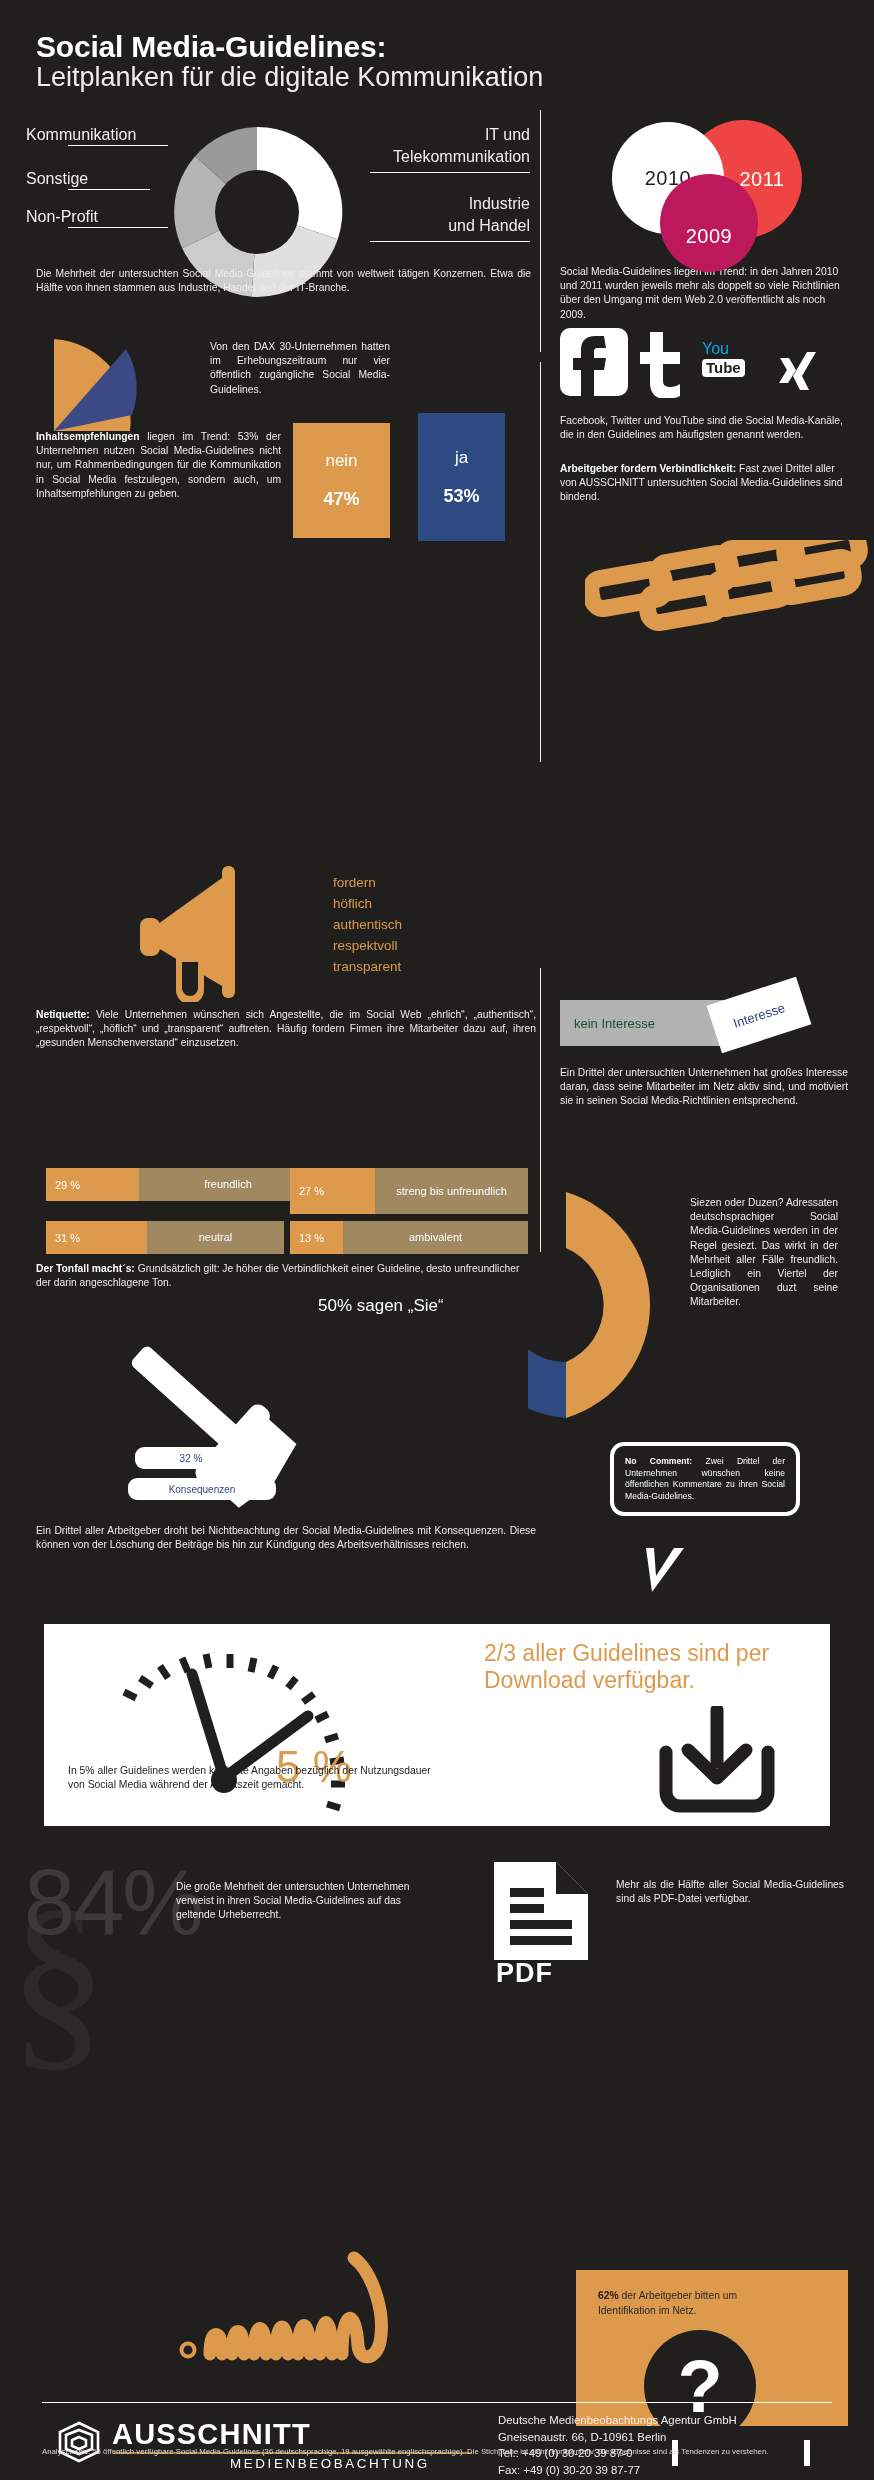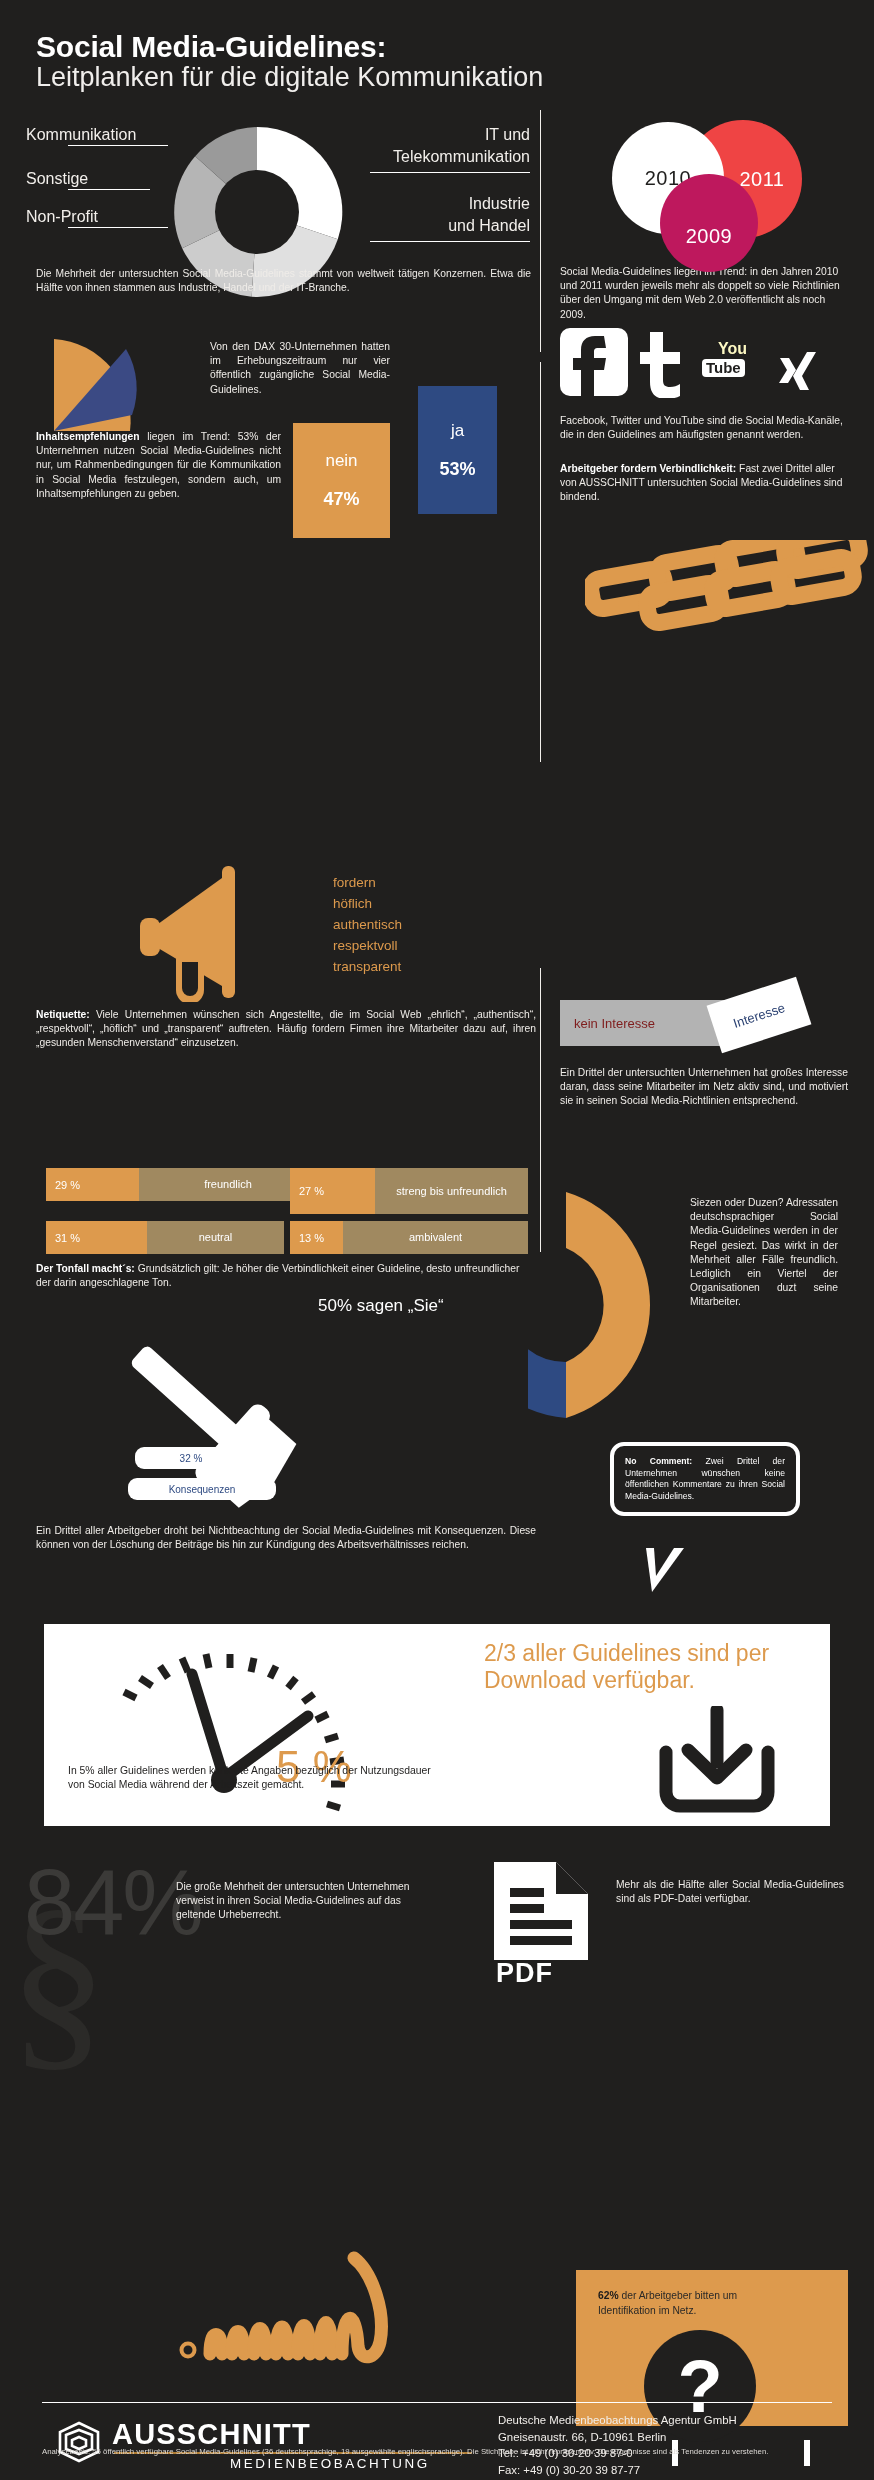--- a/index.html
+++ b/index.html
@@ -38,21 +38,21 @@
   .bar{position:absolute;display:flex;flex-direction:column;align-items:center;justify-content:center;}
   .bar .b-lab{font-size:17px;color:#ffffff;margin-bottom:18px;}
   .bar .b-val{font-size:18px;font-weight:bold;color:#ffffff;}
 
   
   .tone-row{position:absolute;display:flex;height:33px;}
   .tone-pct{background:#dd9a4d;display:flex;align-items:center;padding-left:9px;font-size:11px;color:#fff;}
   .tone-lab{background:#a08960;display:flex;align-items:center;justify-content:center;font-size:11px;color:#fff;text-align:center;line-height:13px;flex:1;padding:0 6px;}
 
   
-  .kein-int{background:#b3b3b3;color:#7f1d1d;font-size:13px;display:flex;align-items:center;padding-left:14px;}
+  .kein-int{background:#b3b3b3;color:#14532d;font-size:13px;display:flex;align-items:center;padding-left:14px;}
   .interesse{background:#ffffff;color:#2d4373;font-size:13px;display:flex;align-items:center;justify-content:center;transform:rotate(-18deg);}
 
   .pill{background:#ffffff;border-radius:9px;display:flex;align-items:center;justify-content:center;color:#2e4a82;font-size:10px;}
 
   .bubble{border:4px solid #ffffff;border-radius:14px;padding:10px 11px;}
   .bubble .t{font-size:8.6px;line-height:11.6px;color:#ffffff;text-align:justify;}
   .bubble .t b{font-weight:bold;}
 
   .whitepanel{background:#ffffff;}
   .wp-text{font-size:10.4px;line-height:14px;color:#201f1e;}
@@ -152,42 +152,42 @@
         </svg>
     </div>
 
     <div class="abs" style="left:72px;top:4px;">
       <svg width="58" height="66" viewBox="0 0 58 66">
           <path d="M18,0 h13 v20 h17 v12 h-17 v16 c0,5 2,7 7,7 c4,0 7,-1 10,-3 v12 c-4,2 -9,3 -14,3 c-11,0 -16,-6 -16,-17 v-18 h-10 v-12 h10 z" fill="#ffffff"></path>
         </svg>
     </div>
 
     <div class="abs" style="left:142px;top:12px;width:62px;">
-      <div style="font-size:16px;font-weight:bold;color:#fef9c3;line-height:17px;margin-left:16px;">You</div>
+      <div style="font-size:16px;font-weight:normal;color:#0ea5e9;line-height:17px;">You</div>
       <div style="background:#ffffff;color:#201f1e;font-size:15px;font-weight:bold;display:inline-block;padding:0 4px;border-radius:4px;line-height:18px;margin-top:2px;">Tube</div>
     </div>
 
     <div class="abs" style="left:218px;top:24px;">
       <svg width="40" height="40" viewBox="0 0 40 40">
           <path d="M2,6 h9 l7,12 l-8,13 h-9 l8,-13 z" fill="#ffffff"></path>
           <path d="M38,0 h-9 l-14,24 l7,14 h9 l-7,-14 z" fill="#ffffff"></path>
         </svg>
     </div>
   </div>
   <div class="abs body nojust" style="left:560px;top:414px;width:288px;">Facebook, Twitter und YouTube sind die Social Media-Kanäle, die in den Guidelines am häufigsten genannt werden.</div>
 
   <div class="abs divider-v" style="left:540px;top:362px;height:400px;"></div>
 
   <div class="abs body" style="left:36px;top:430px;width:245px;"><b>Inhaltsempfehlungen</b><span> liegen im Trend: 53% der Unternehmen nutzen Social Media-Guidelines nicht nur, um Rahmenbedingungen für die Kommunikation in Social Media festzulegen, sondern auch, um Inhaltsempfehlungen zu geben.</span></div>
 
   <div class="abs bar" style="left:293px;top:423px;width:97px;height:115px;background:#dd9a4d;">
     <div class="b-lab">nein</div>
     <div class="b-val">47%</div>
   </div>
-  <div class="abs bar" style="left:418px;top:386px;width:79px;height:128px;background:#2e4a82;">
+  <div class="abs bar" style="left:418px;top:413px;width:87px;height:128px;background:#2e4a82;">
     <div class="b-lab">ja</div>
     <div class="b-val">53%</div>
   </div>
 
   <div class="abs body nojust" style="left:560px;top:462px;width:288px;"><b>Arbeitgeber fordern Verbindlichkeit:</b><span> Fast zwei Drittel aller von AUSSCHNITT untersuchten Social Media-Guidelines sind bindend.</span></div>
 
   <div class="abs" style="left:585px;top:540px;">
     <svg width="290" height="110" viewBox="0 0 290 110">
       <g fill="none" stroke="#dd9a4d" stroke-width="17">
         <rect x="6" y="34" rx="11" width="74" height="30" transform="rotate(-10 43 49)"></rect>

